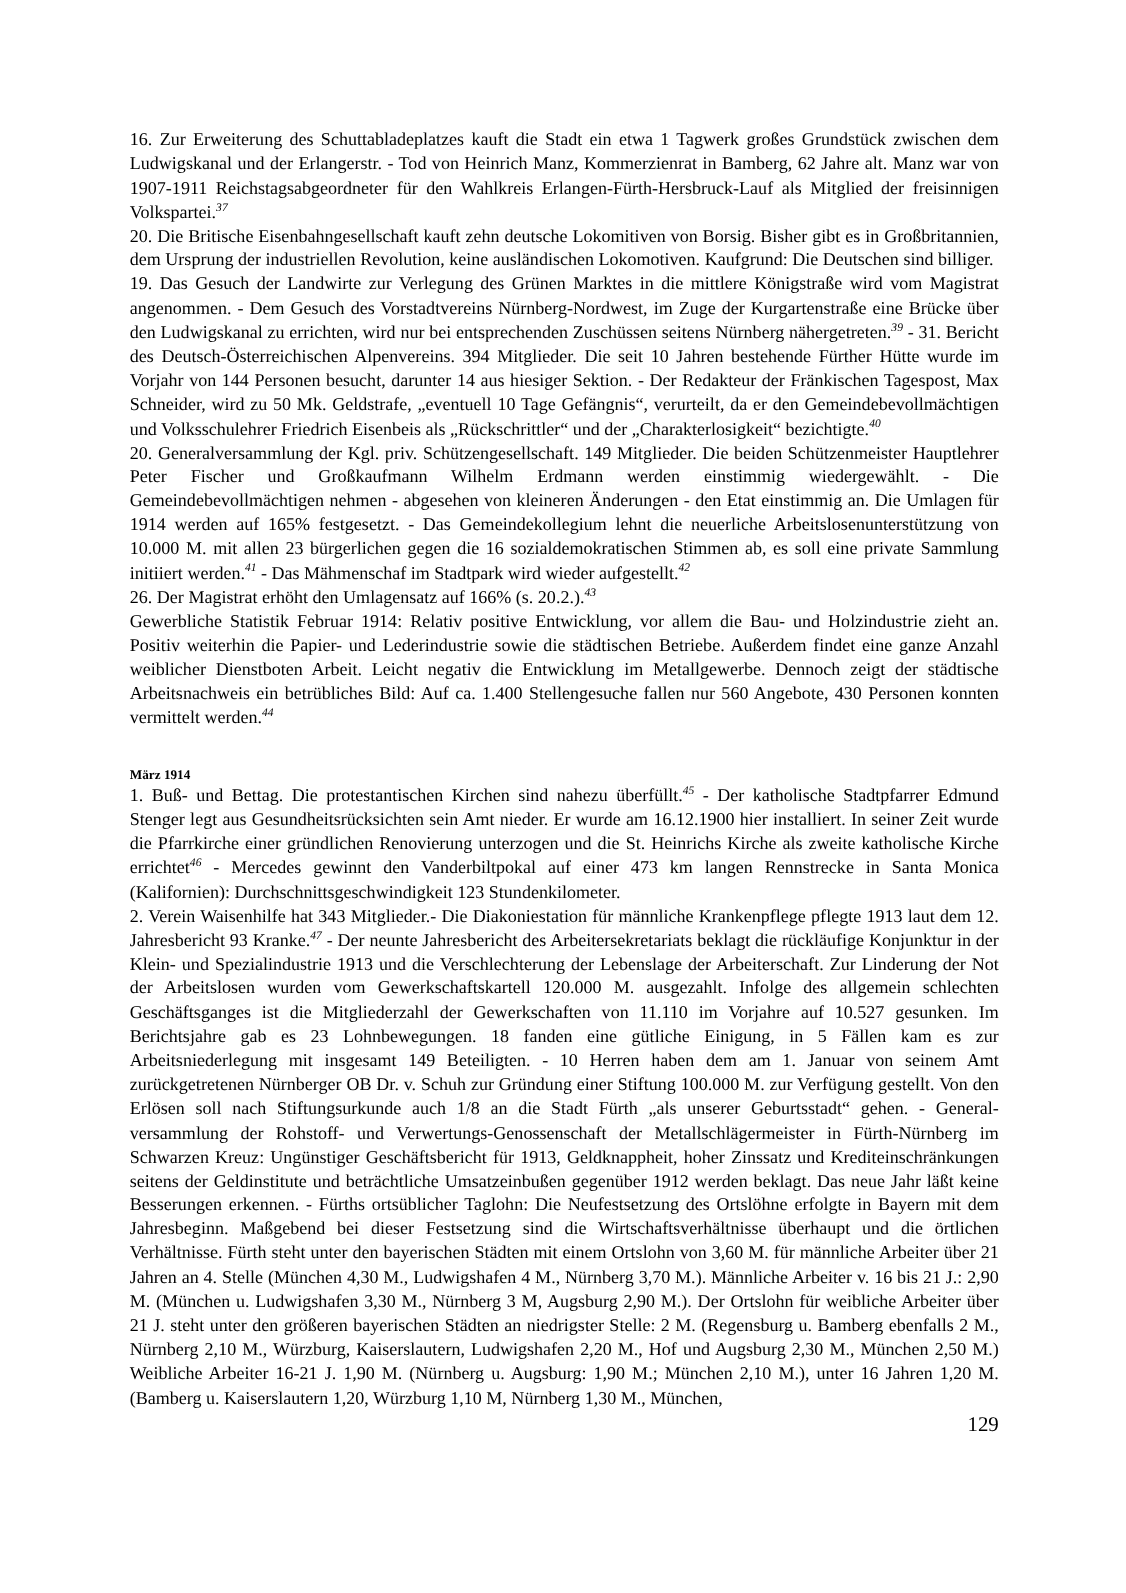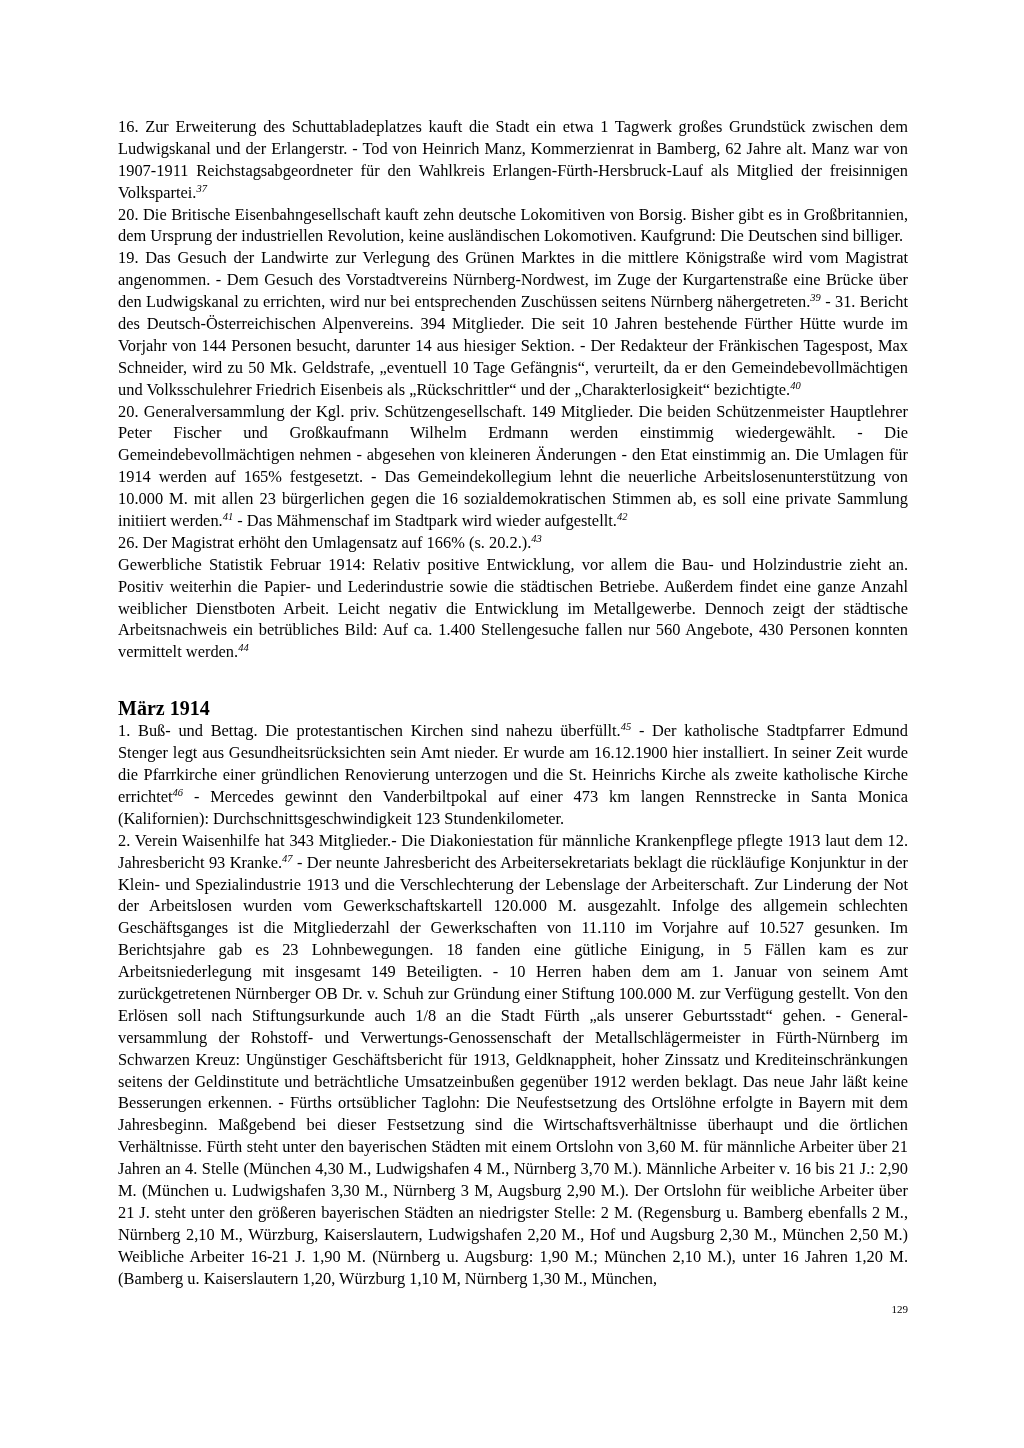--- a/index.html
+++ b/index.html
@@ -31,30 +31,30 @@
   }
   .italic {
   }
   sup {
     font-size: 10.5px;
     vertical-align: super;
     line-height: 0;
     font-style: italic;
   }
   .section-heading {
-    font-size: 20px;
+    font-size: 12px;
     margin: 0;
     text-align: left;
     padding-top: 34px;
   }
   .page-number {
     position: absolute;
     right: 0;
     bottom: -4px;
-    font-size: 11px;
+    font-size: 19px;
     text-align: right;
   }
   .footer-row {
     position: relative;
     height: 22px;
   }
 </style>
 </head>
 <body>
 

